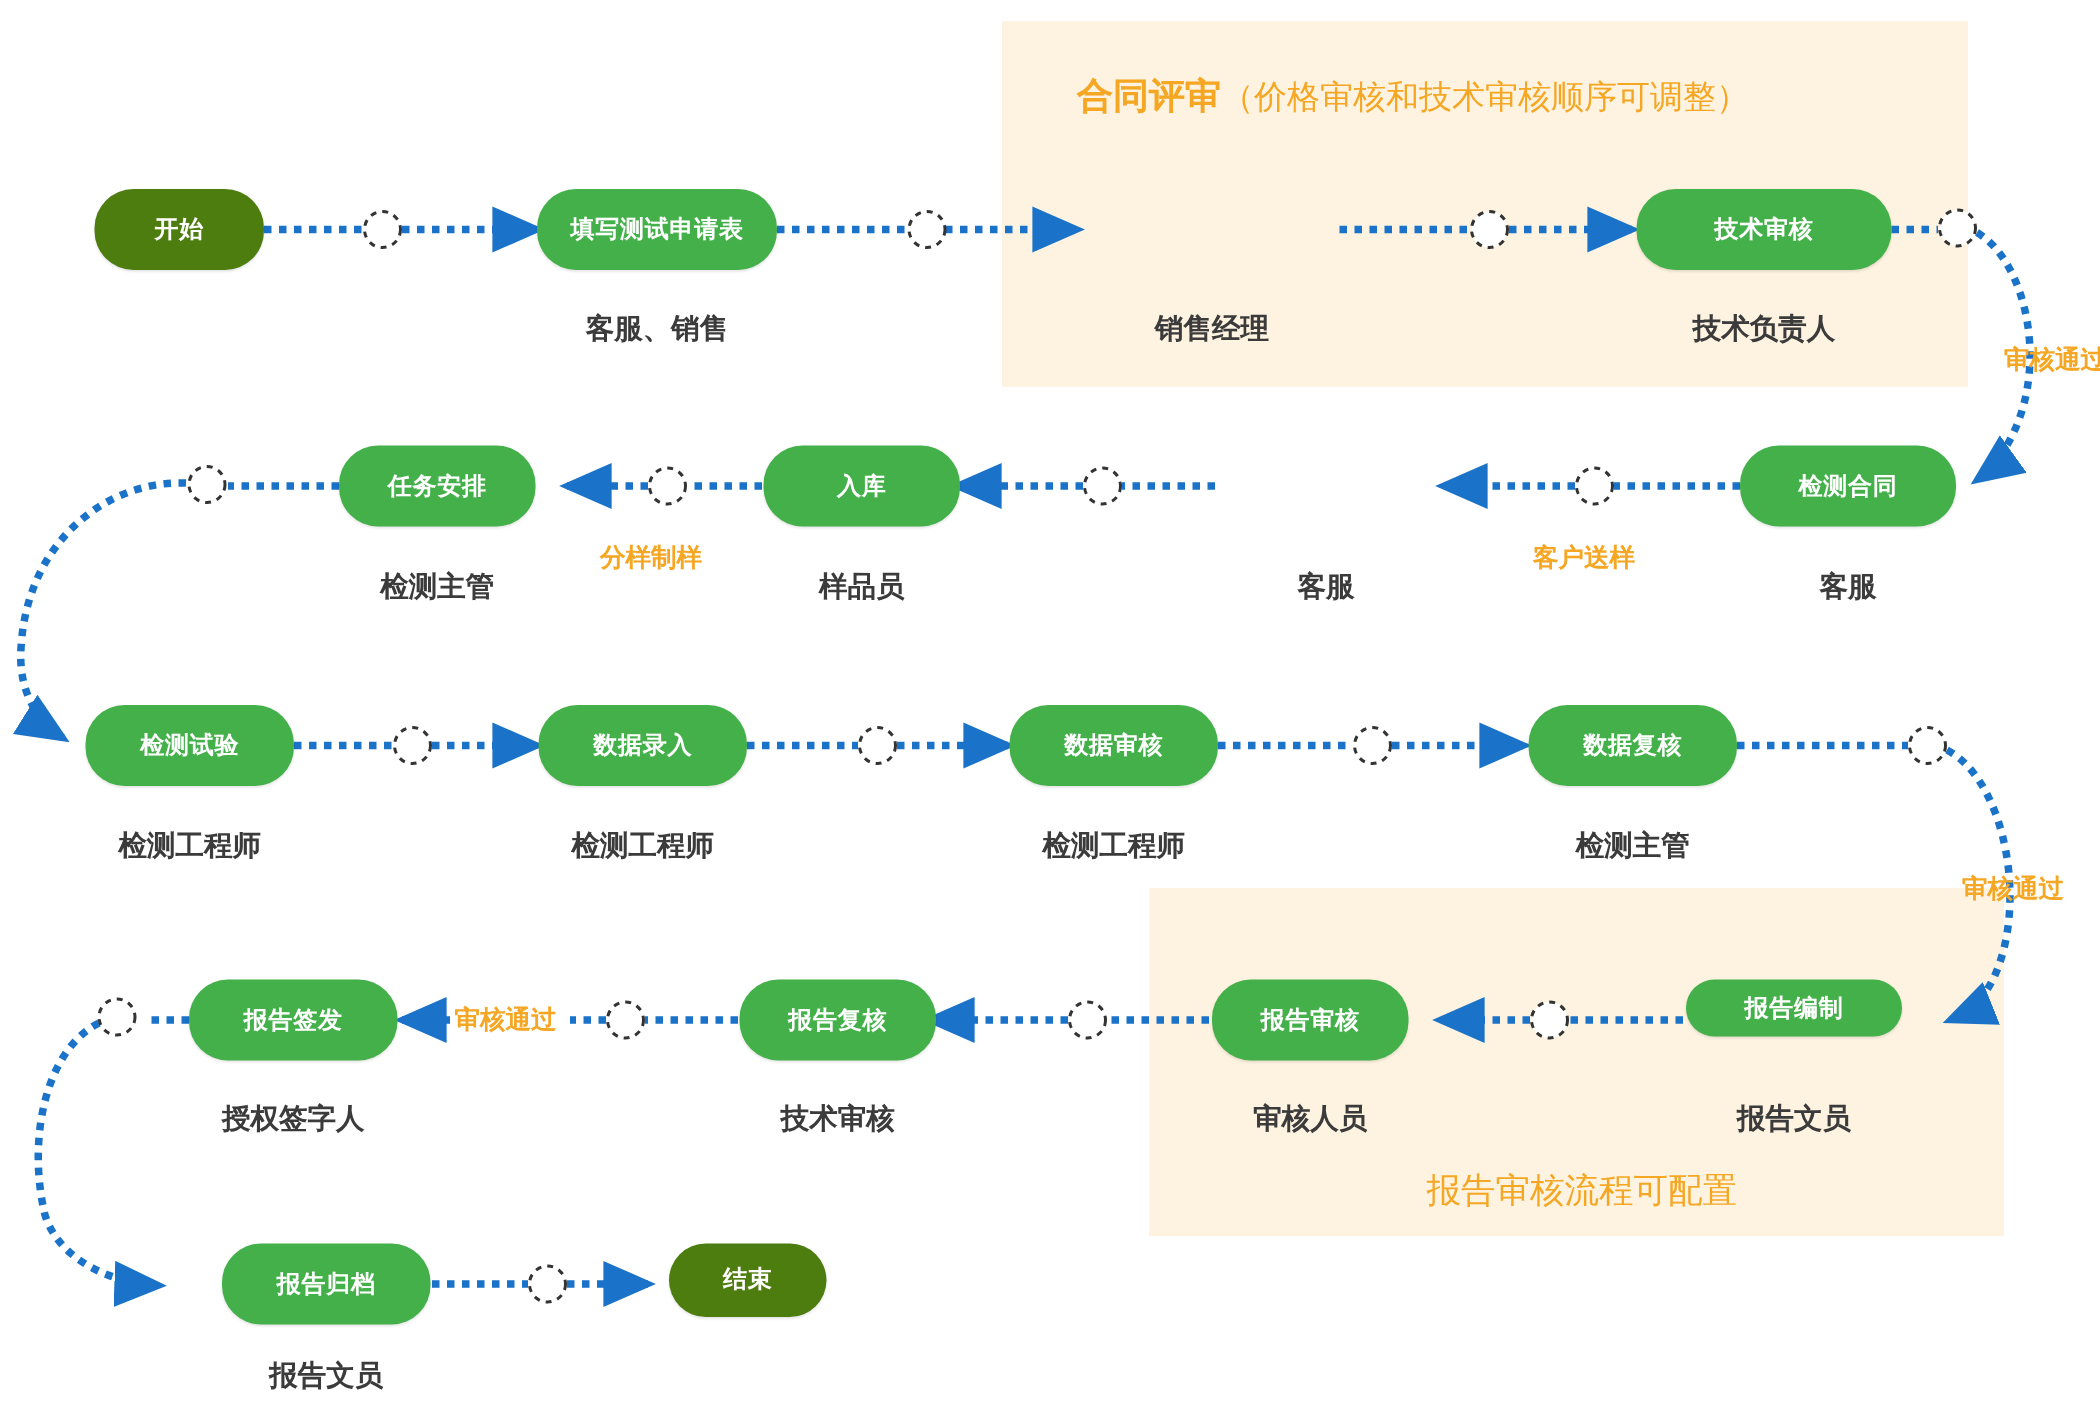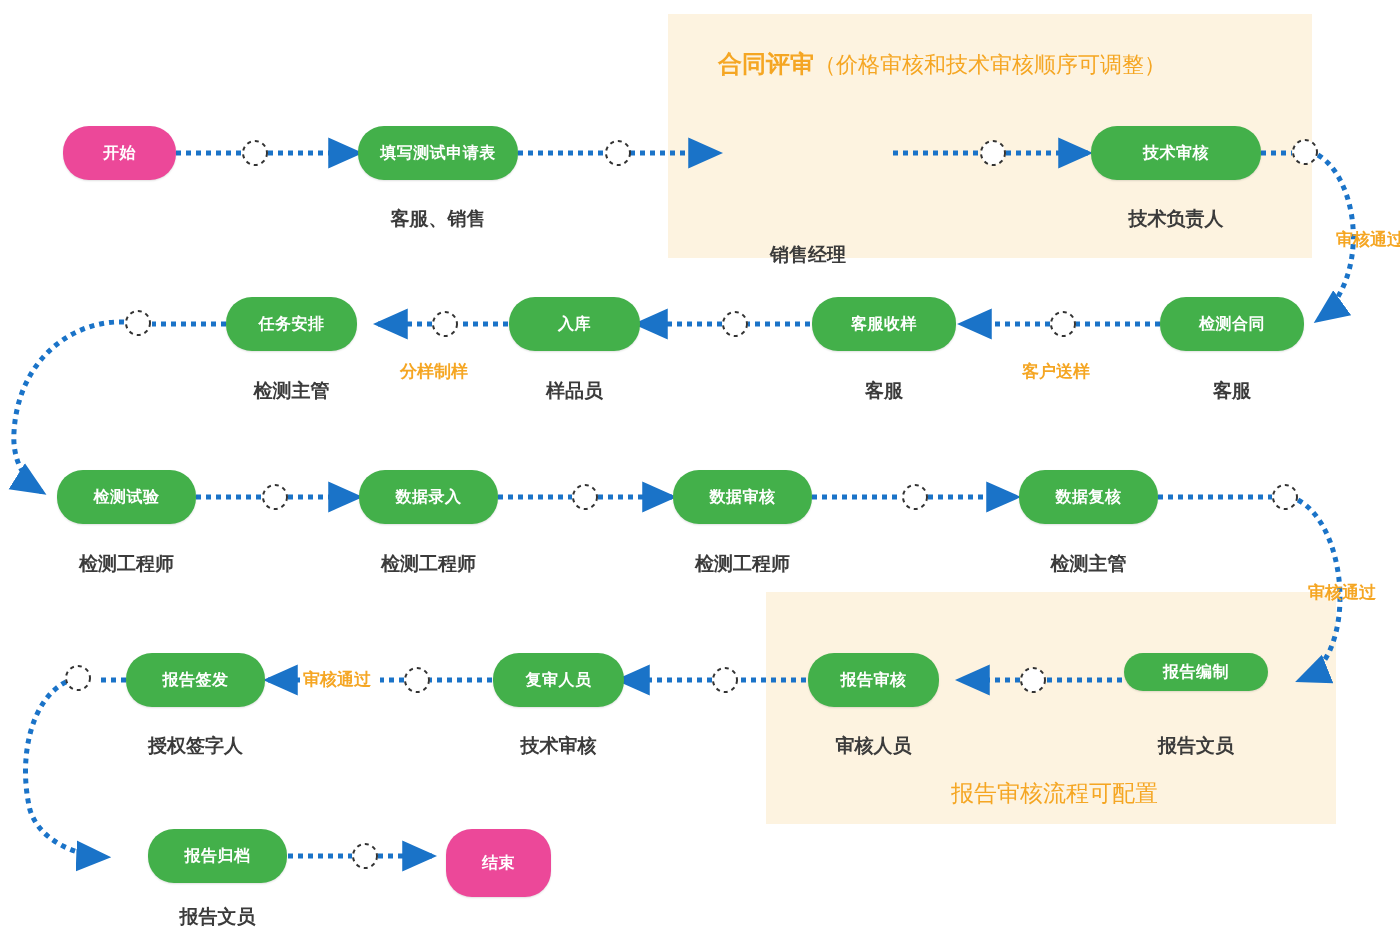--- a/index.html
+++ b/index.html
@@ -9,21 +9,21 @@
 
   .region{position:absolute;background:#fdf3e0;}
   .region-title{position:absolute;white-space:nowrap;font-size:24px;font-weight:bold;color:#f5a623;}
   .region-title .sub{font-weight:normal;font-size:22px;color:#f5a623;}
   .region-caption{position:absolute;white-space:nowrap;font-size:23px;color:#f5a623;}
 
   .node{position:absolute;display:flex;align-items:center;justify-content:center;
         border-radius:26px;color:#ffffff;font-weight:bold;font-size:16px;
         box-shadow:0 1px 2px rgba(0,0,0,0.12);letter-spacing:.5px;}
   .node.green{background:#43b04a;}
-  .node.blue{background:#ec4899;}
+  .node.blue{background:#4d7c0f;}
 
   .role{position:absolute;white-space:nowrap;font-size:19px;font-weight:bold;color:#3b3b3b;text-align:center;}
   .edge-label{position:absolute;white-space:nowrap;font-size:17px;font-weight:bold;color:#f5a623;}
 </style>
 </head>
 <body>
 
 <div id="canvas">
 
   <div class="region" style="left:668px;top:14px;width:644px;height:244px;"></div>
@@ -107,29 +107,28 @@
       <circle cx="78" cy="678" r="12"></circle>
       <circle cx="365" cy="856" r="12"></circle>
     </g>
   </svg>
 
   <div class="node blue" style="left:63px;top:126px;width:113px;height:54px;">开始</div>
 
   <div class="node green" style="left:358px;top:126px;width:160px;height:54px;">填写测试申请表</div>
   <div class="role" style="left:358px;top:206px;width:160px;">客服、销售</div>
 
-  <div class="role" style="left:723px;top:206px;width:170px;margin-top:36px;">销售经理</div>
+  <div class="role" style="left:723px;top:206px;width:170px;">销售经理</div>
 
   <div class="node green" style="left:1091px;top:126px;width:170px;height:54px;">技术审核</div>
   <div class="role" style="left:1091px;top:206px;width:170px;">技术负责人</div>
 
   <div class="node green" style="left:1160px;top:297px;width:144px;height:54px;">检测合同</div>
   <div class="role" style="left:1160px;top:378px;width:144px;">客服</div>
 
-  <div class="node green" style="left:812px;top:297px;width:144px;height:54px;">客服收样</div>
   <div class="role" style="left:812px;top:378px;width:144px;">客服</div>
 
   <div class="node green" style="left:509px;top:297px;width:131px;height:54px;">入库</div>
   <div class="role" style="left:509px;top:378px;width:131px;">样品员</div>
 
   <div class="node green" style="left:226px;top:297px;width:131px;height:54px;">任务安排</div>
   <div class="role" style="left:226px;top:378px;width:131px;">检测主管</div>
 
   <div class="node green" style="left:57px;top:470px;width:139px;height:54px;">检测试验</div>
   <div class="role" style="left:50px;top:551px;width:153px;">检测工程师</div>
@@ -142,30 +141,30 @@
 
   <div class="node green" style="left:1019px;top:470px;width:139px;height:54px;">数据复核</div>
   <div class="role" style="left:1012px;top:551px;width:153px;">检测主管</div>
 
   <div class="node green" style="left:1124px;top:653px;width:144px;height:38px;">报告编制</div>
   <div class="role" style="left:1124px;top:733px;width:144px;">报告文员</div>
 
   <div class="node green" style="left:808px;top:653px;width:131px;height:54px;">报告审核</div>
   <div class="role" style="left:808px;top:733px;width:131px;">审核人员</div>
 
-  <div class="node green" style="left:493px;top:653px;width:131px;height:54px;">复审人员</div>
+  <div class="node green" style="left:493px;top:653px;width:131px;height:54px;">报告复核</div>
   <div class="role" style="left:493px;top:733px;width:131px;">技术审核</div>
 
   <div class="node green" style="left:126px;top:653px;width:139px;height:54px;">报告签发</div>
   <div class="role" style="left:119px;top:733px;width:153px;">授权签字人</div>
 
   <div class="node green" style="left:148px;top:829px;width:139px;height:54px;">报告归档</div>
   <div class="role" style="left:141px;top:904px;width:153px;">报告文员</div>
 
-  <div class="node blue" style="left:446px;top:829px;width:105px;height:68px;text-align:right;">结束</div>
+  <div class="node blue" style="left:446px;top:829px;width:105px;height:49px;text-align:right;">结束</div>
 
   <div class="edge-label" style="left:1336px;top:228px;">审核通过</div>
   <div class="edge-label" style="left:1022px;top:360px;">客户送样</div>
   <div class="edge-label" style="left:400px;top:360px;">分样制样</div>
   <div class="edge-label" style="left:1308px;top:581px;">审核通过</div>
   <div class="edge-label" style="left:303px;top:668px;">审核通过</div>
 
 </div>
 
 </body></html>

